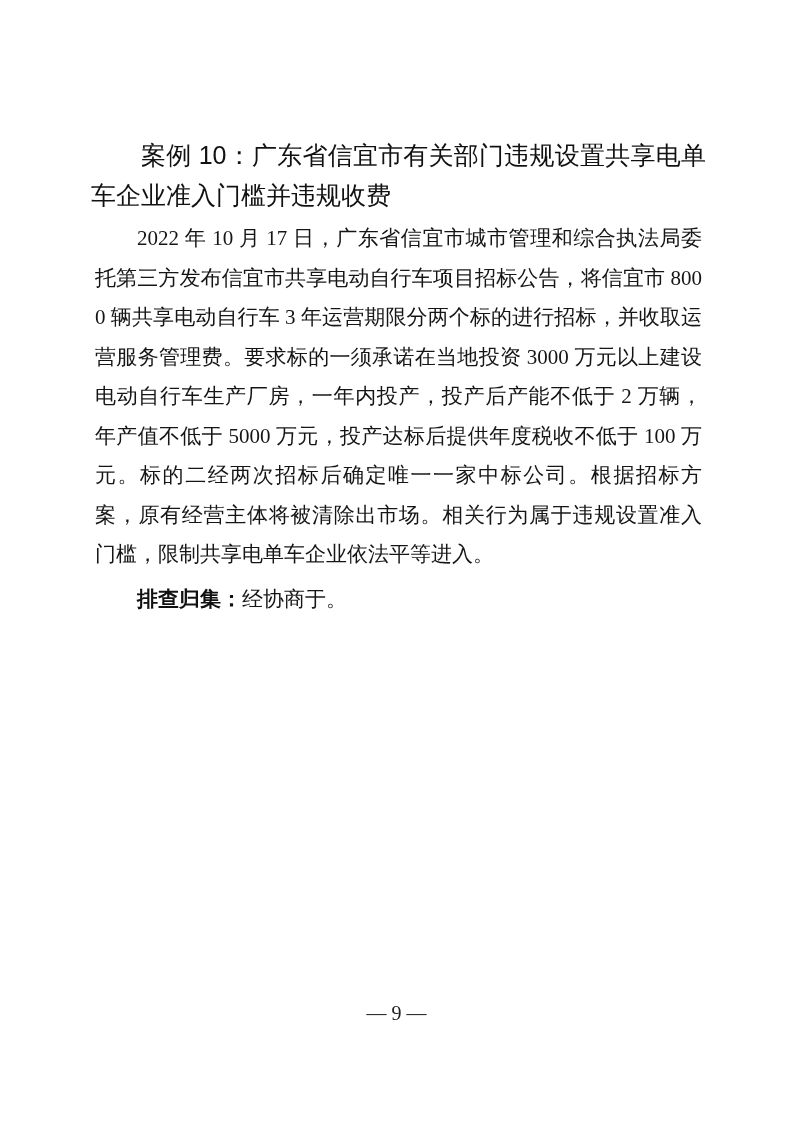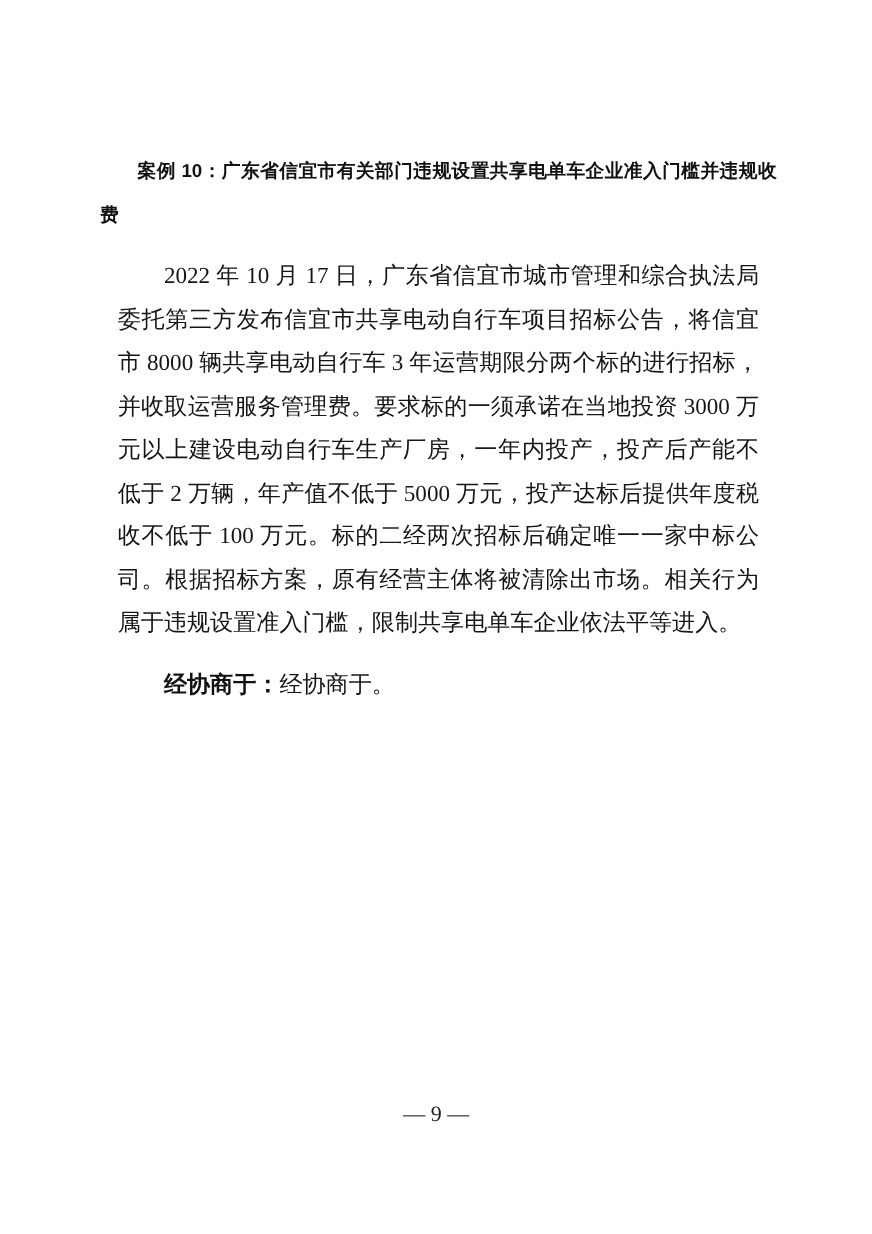--- a/index.html
+++ b/index.html
@@ -15,35 +15,35 @@
     overflow: hidden;
     color: #151515;
   }
   .content {
     position: absolute;
     left: 91px;
     top: 136px;
     width: 615px;
   }
   .para {
-    margin: 16px;
+    margin: 4px;
     font-family: "Liberation Serif", "DejaVu Serif", serif;
     font-size: 21px;
     line-height: 39.5px;
     text-align: justify;
     text-justify: inter-ideograph;
     text-indent: 2em;
     word-break: break-all;
     color: #151515;
   }
   .heading {
     margin: 0;
     font-family: "Liberation Sans", "DejaVu Sans", sans-serif;
-    font-weight: 700;
-    font-size: 17px;
+    font-weight: 400;
+    font-size: 25px;
     line-height: 39.5px;
     text-align: justify;
     text-justify: inter-ideograph;
     text-indent: 2em;
     word-break: break-all;
     color: #111111;
   }
   .run-label {
     font-family: "Liberation Sans", "DejaVu Sans", sans-serif;
     font-weight: 700;
@@ -64,21 +64,21 @@
 </head>
 <body>
 
 <div class="page">
   <div class="content">
 
     <h2 class="heading">案例 10：广东省信宜市有关部门违规设置共享电单车企业准入门槛并违规收费</h2>
 
     <p class="para">2022 年 10 月 17 日，广东省信宜市城市管理和综合执法局委托第三方发布信宜市共享电动自行车项目招标公告，将信宜市 8000 辆共享电动自行车 3 年运营期限分两个标的进行招标，并收取运营服务管理费。要求标的一须承诺在当地投资 3000 万元以上建设电动自行车生产厂房，一年内投产，投产后产能不低于 2 万辆，年产值不低于 5000 万元，投产达标后提供年度税收不低于 100 万元。标的二经两次招标后确定唯一一家中标公司。根据招标方案，原有经营主体将被清除出市场。相关行为属于违规设置准入门槛，限制共享电单车企业依法平等进入。</p>
 
-    <p class="para"><span class="run-label">经协商于：</span><span>经协商于。</span></p>
+    <p class="para"><span class="run-label">排查归集：</span><span>经协商于。</span></p>
 
 
 
 
   </div>
 
   <div class="footer">— 9 —</div>
 </div>
 
 </body></html>

